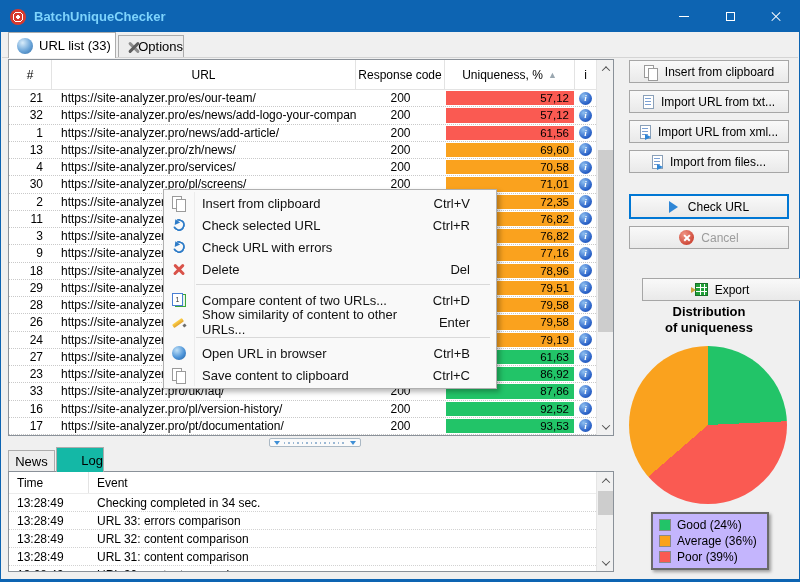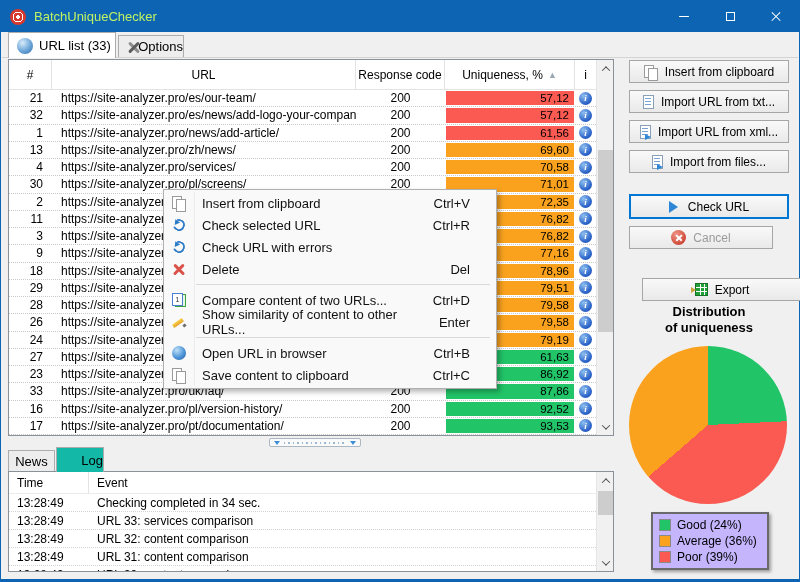--- a/index.html
+++ b/index.html
@@ -4,21 +4,21 @@
 <style>
   * { margin:0; padding:0; box-sizing:border-box; }
   html,body { width:800px; height:582px; font-family:"Liberation Sans", sans-serif; background:#f0f0f0; overflow:hidden; }
   .window { position:absolute; inset:0; width:800px; height:582px; background:#f0f0f0;
             border:1px solid #0d64b2; border-bottom:3px solid #0d64b2; }
 
   
   .titlebar { position:absolute; left:0; top:0; right:0; height:31px; background:#0d64b2; display:flex; align-items:center; }
   .app-icon { width:16px; height:16px; margin-left:9px; border-radius:50%;
               background:radial-gradient(circle at 50% 50%, #fff 0 2px, #d63a2f 2px 4.5px, #fff 4.5px 5.5px, #d63a2f 5.5px 8px); }
-  .title-text { color:#bef264; font-size:13px; margin-left:8px; }
+  .title-text { color:#7dd3fc; font-size:13px; margin-left:8px;font-weight:bold; }
   .win-btns { position:absolute; right:0; top:0; height:31px; display:flex; }
   .win-btn { width:46px; height:31px; display:flex; align-items:center; justify-content:center; }
   .min-glyph { width:10px; height:1px; background:#fff; }
   .max-glyph { width:9px; height:9px; border:1px solid #fff; }
   .close-glyph { position:relative; width:12px; height:12px; }
   .close-glyph::before, .close-glyph::after { content:""; position:absolute; left:0; top:5.5px; width:12px; height:1.2px; background:#fff; }
   .close-glyph::before { transform:rotate(45deg); }
   .close-glyph::after { transform:rotate(-45deg); }
 
   
@@ -117,21 +117,21 @@
   .ic-export { position:relative; width:13px; height:13px; background:#21a038; border:1px solid #177026;
                background-image:linear-gradient(transparent 0 3.5px, #fff 3.5px 4.5px, transparent 4.5px 7.5px, #fff 7.5px 8.5px, transparent 8.5px),
                                 linear-gradient(90deg, transparent 0 3.5px, #fff 3.5px 4.5px, transparent 4.5px 7.5px, #fff 7.5px 8.5px, transparent 8.5px); }
   .ic-export::before { content:""; position:absolute; left:-5px; top:3px; border:3.5px solid transparent; border-left:5.5px solid #caa43c; }
 
   
   .side-btns { position:absolute; left:628px; top:59px; width:160px; }
   .btn { width:160px; height:23px; border:1px solid #a6a6a6; background:linear-gradient(#f9f9f9,#e9e9e9);
          display:flex; align-items:center; justify-content:center; gap:7px; font-size:12px; color:#000; margin-bottom:7px; }
   .btn-check { position:absolute; left:628px; top:193px; width:160px; height:25px; border:2px solid #0077d4; margin:0; }
-  .btn-cancel { position:absolute; left:628px; top:225px; width:144px; height:23px; color:#9b9b9b; margin:0; }
+  .btn-cancel { position:absolute; left:628px; top:225px; width:160px; height:23px; color:#9b9b9b; margin:0; }
   .btn-export { position:absolute; left:628px; top:264px; width:160px; height:23px; margin:13px; }
 
   
   .pie-title { position:absolute; left:620px; top:303px; width:176px; text-align:center; font-size:13px; font-weight:bold; line-height:16px; }
   .pie { position:absolute; left:628px; top:345px; width:158px; height:158px; border-radius:50%; }
   .legend { position:absolute; left:650px; top:511px; width:118px; background:#c4b5fd; border:2px solid #6a6a6a;
             box-shadow:2px 2px 3px rgba(0,0,0,0.35); padding:3px 6px; }
   .leg-row { display:flex; align-items:center; gap:6px; height:16px; font-size:12px; }
   .leg-sq { width:12px; height:12px; border:1px solid #8a8a8a; flex:none; }
 
@@ -598,21 +598,21 @@
     </div>
     <div class="l-rows">
 
         <div class="l-row">
           <div class="lcol-time">13:28:49</div>
           <div class="lcol-event">Checking completed in 34 sec.</div>
         </div>
 
         <div class="l-row">
           <div class="lcol-time">13:28:49</div>
-          <div class="lcol-event">URL 33: services comparison</div>
+          <div class="lcol-event">URL 33: errors comparison</div>
         </div>
 
         <div class="l-row">
           <div class="lcol-time">13:28:49</div>
           <div class="lcol-event">URL 32: content comparison</div>
         </div>
 
         <div class="l-row">
           <div class="lcol-time">13:28:49</div>
           <div class="lcol-event">URL 31: content comparison</div>

